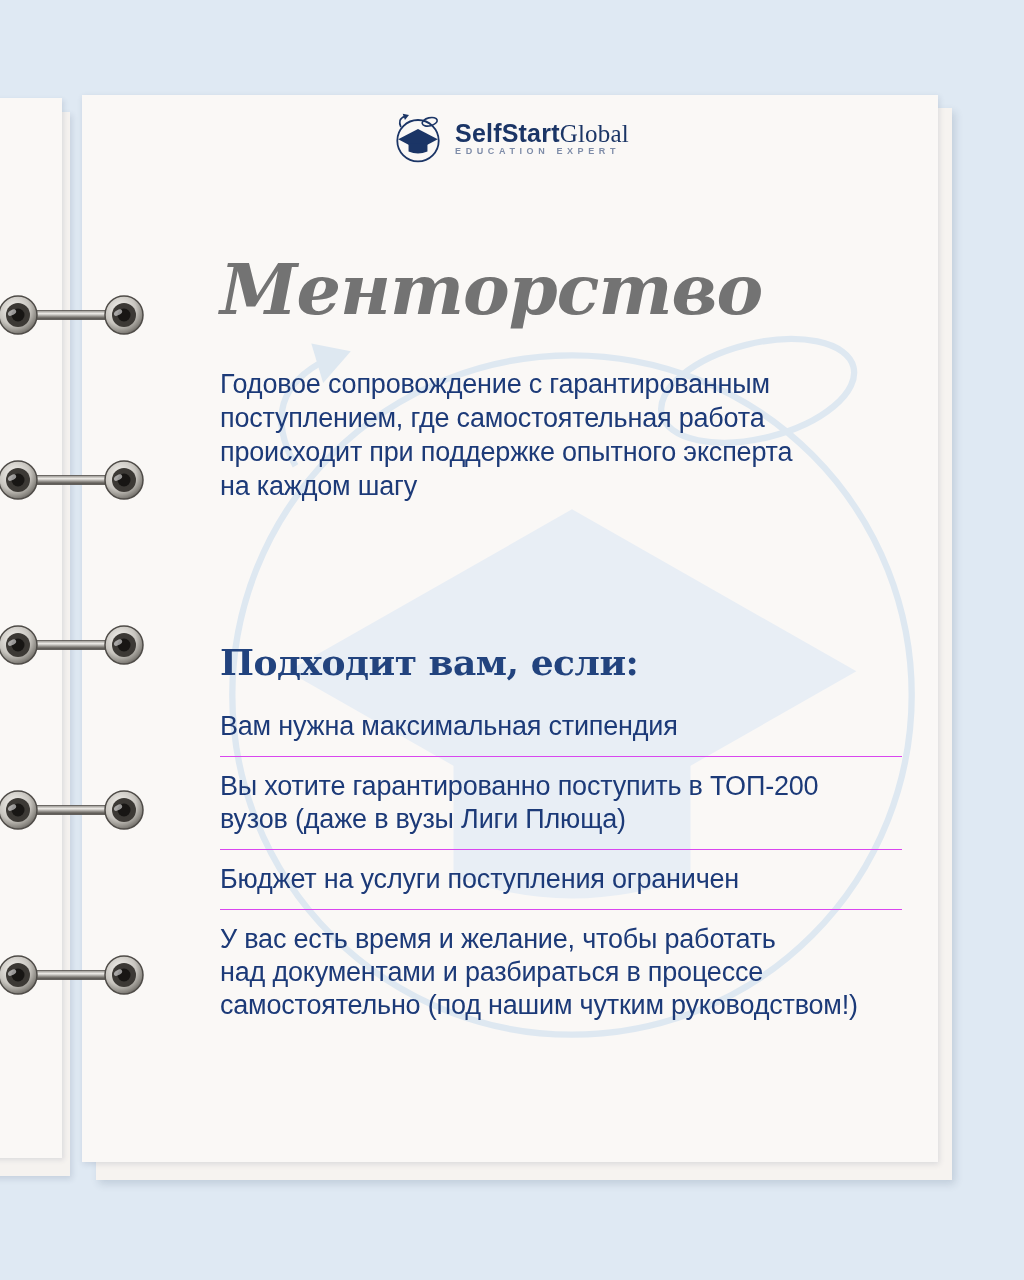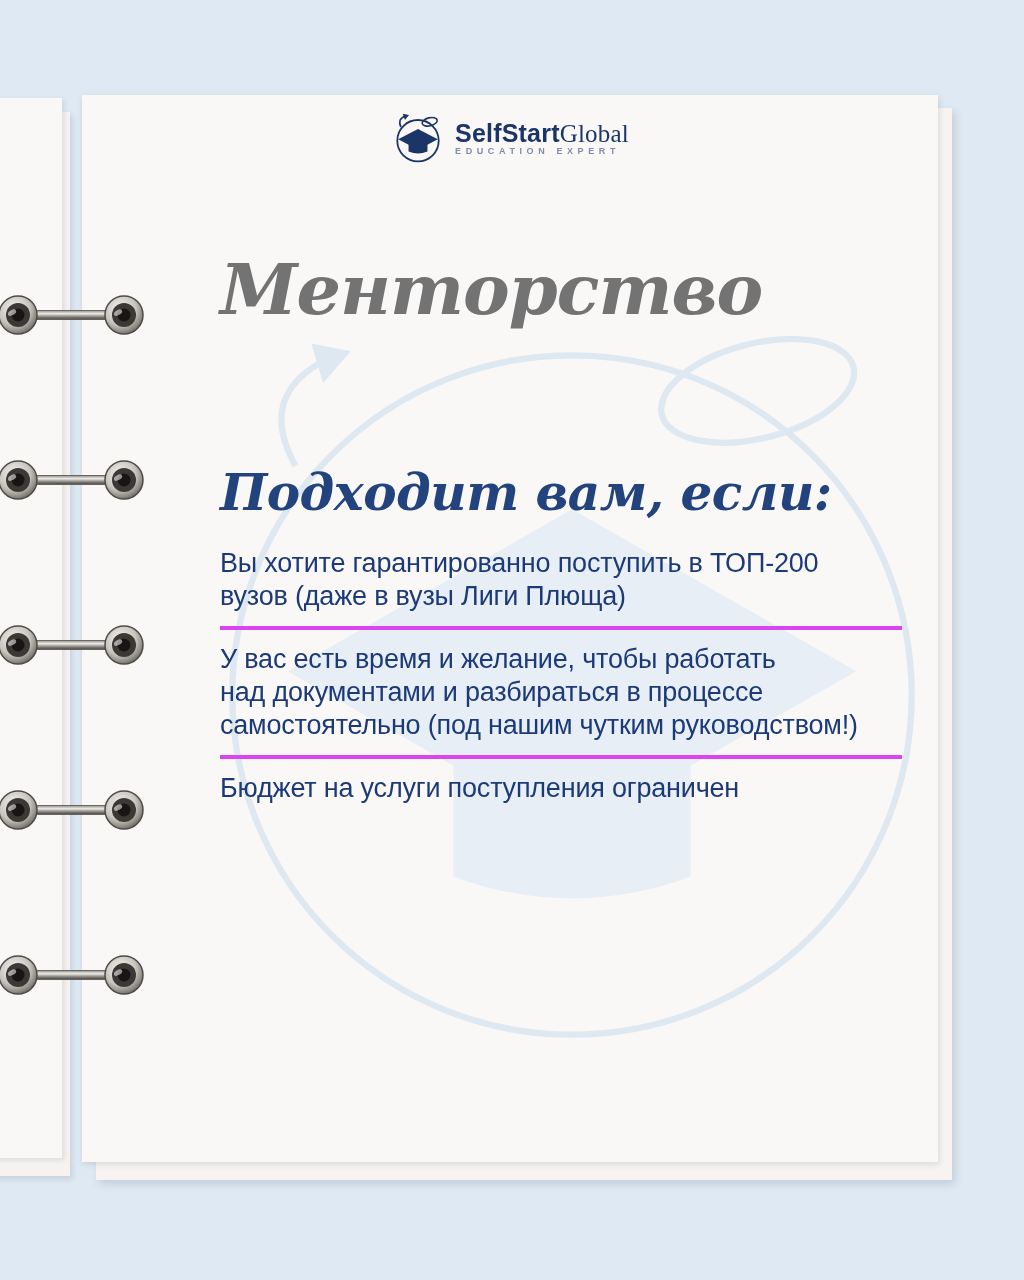--- a/index.html
+++ b/index.html
@@ -64,33 +64,33 @@
     letter-spacing:-1px;
   }
   .description{
     margin:42px 0 0 0;
     font-size:27px;line-height:34px;letter-spacing:-.2px;
     white-space:pre-line;color:#1c3a78;font-weight:500;
   }
   .subtitle{
     margin:140px 0 0 0;
     font-family:"DejaVu Serif","Liberation Serif",serif;
-    font-style:italic;font-weight:700;
-    font-size:50px;line-height:1.1;color:#22437e;
+    font-weight:700;
+    font-size:36px;line-height:1.1;color:#22437e;
     letter-spacing:-.5px;
   }
   .fit-list{
     margin:14px 0 0 0;padding:0;list-style:none;width:682px;
   }
   .fit-list li{
     padding:13px 0;
     font-size:27px;line-height:33px;letter-spacing:-.2px;
     white-space:pre-line;color:#1c3a78;font-weight:500;
   }
-  .fit-list li + li{border-top:4px solid #d946ef;}
+  .fit-list li + li{border-top:1px solid #d946ef;}
 
   
   .ring{position:absolute;left:0;width:150px;height:44px;}
 </style>
 </head>
 <body>
 
 <div class="canvas">
 
   <div class="stub-back"></div>
@@ -118,28 +118,33 @@
         <path d="M19.5,36 L40.5,36 L40.5,45 Q30,49.5 19.5,45 Z" fill="#1b3566"></path>
       </svg>
       <div class="logo-text">
         <div class="logo-name"><span class="bold">SelfStart</span><span class="serif">Global</span></div>
         <div class="logo-tagline">EDUCATION EXPERT</div>
       </div>
     </div>
 
     <div class="content">
       <h1 class="title">Менторство</h1>
+      <p class="description">Годовое сопровождение с гарантированным
+поступлением, где самостоятельная работа
+происходит при поддержке опытного эксперта
+на каждом шагу</p>
       <h2 class="subtitle">Подходит вам, если:</h2>
       <ul class="fit-list">
+        <li>Вам нужна максимальная стипендия</li>
         <li>Вы хотите гарантированно поступить в ТОП-200
 вузов (даже в вузы Лиги Плюща)</li>
+        <li>Бюджет на услуги поступления ограничен</li>
         <li>У вас есть время и желание, чтобы работать
 над документами и разбираться в процессе
 самостоятельно (под нашим чутким руководством!)</li>
-        <li>Бюджет на услуги поступления ограничен</li>
       </ul>
     </div>
   </div>
 
   <svg class="ring" style="top:293px" viewBox="0 0 150 44">
     <defs>
       <linearGradient id="barGrad" x1="0" y1="0" x2="0" y2="1">
         <stop offset="0" stop-color="#908d88"></stop>
           <stop offset=".35" stop-color="#edebe7"></stop>
         <stop offset=".75" stop-color="#797671"></stop>

